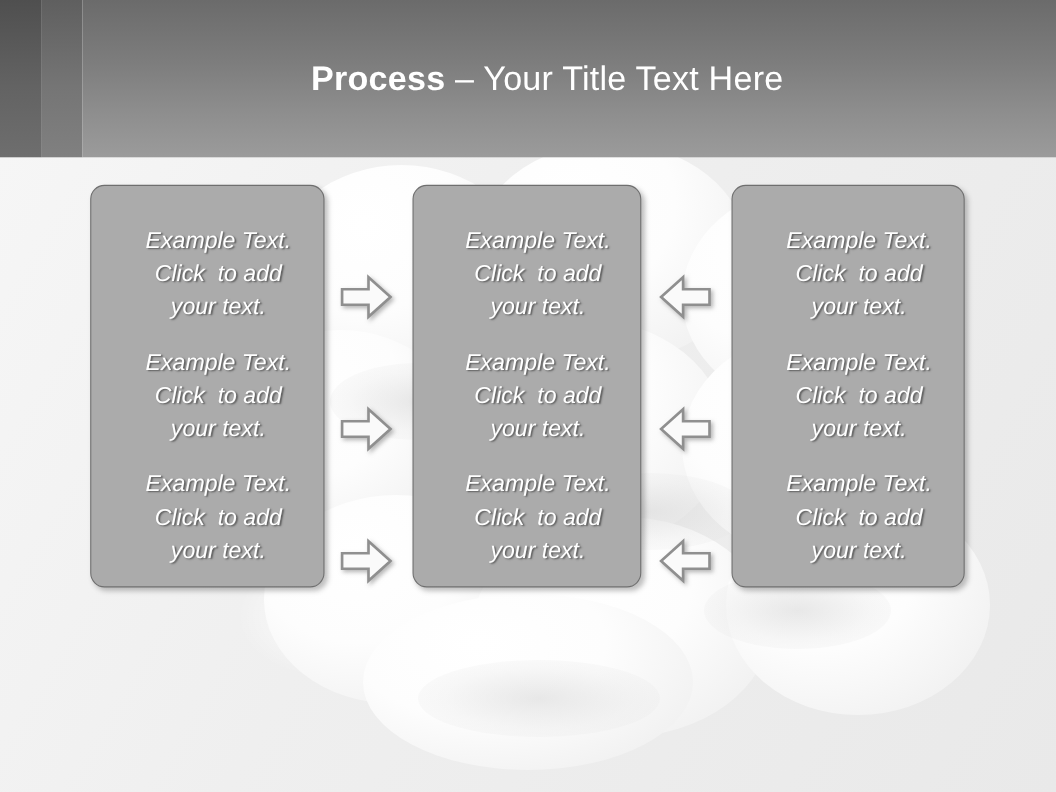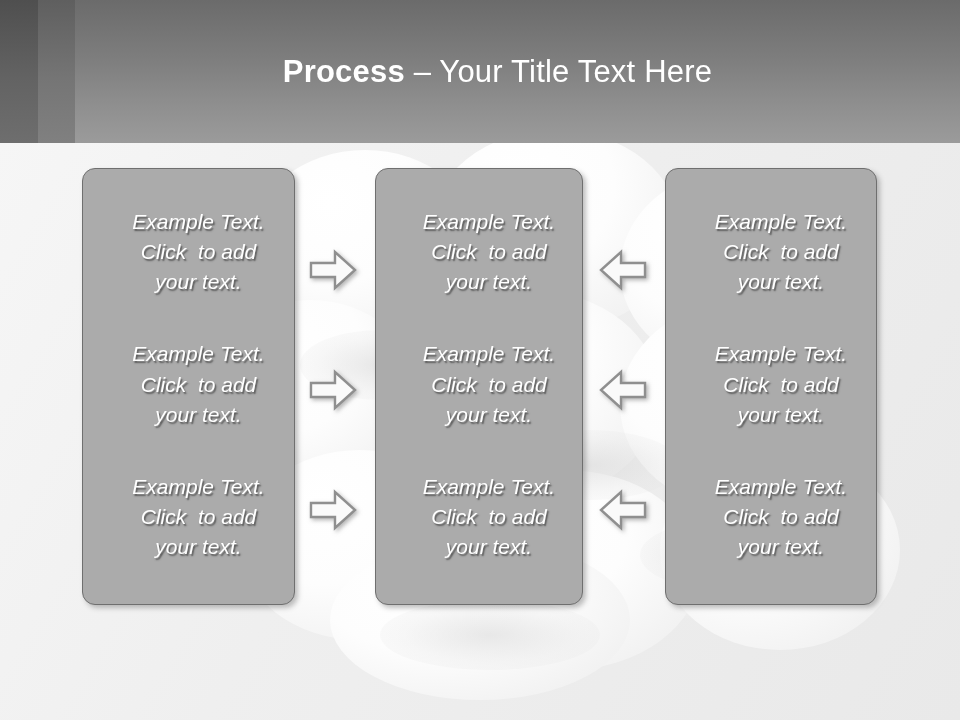--- a/index.html
+++ b/index.html
@@ -68,28 +68,28 @@
     white-space:nowrap;
     line-height:1;
   }
   #title-strong { font-weight:bold; }
   #title-rest   { font-weight:normal; }
 
   
   .process-box {
     position:absolute;
     top:168px;
-    height:437px;
+    height:366px;
     background:#ababab;
     border:1.5px solid #6f6f6f;
     border-radius:13px;
     box-shadow:3px 3px 5px rgba(90,90,90,0.38);
     display:flex;
     flex-direction:column;
-    justify-content:flex-end;
+    justify-content:center;
     padding-top:38px;
     padding-left:20px;
   }
   #box-1 { left:82px;  width:213px; }
   #box-2 { left:375px; width:208px; }
   #box-3 { left:665px; width:212px; }
 
   .text-block {
     color:#ffffff;
     font-style:italic;

